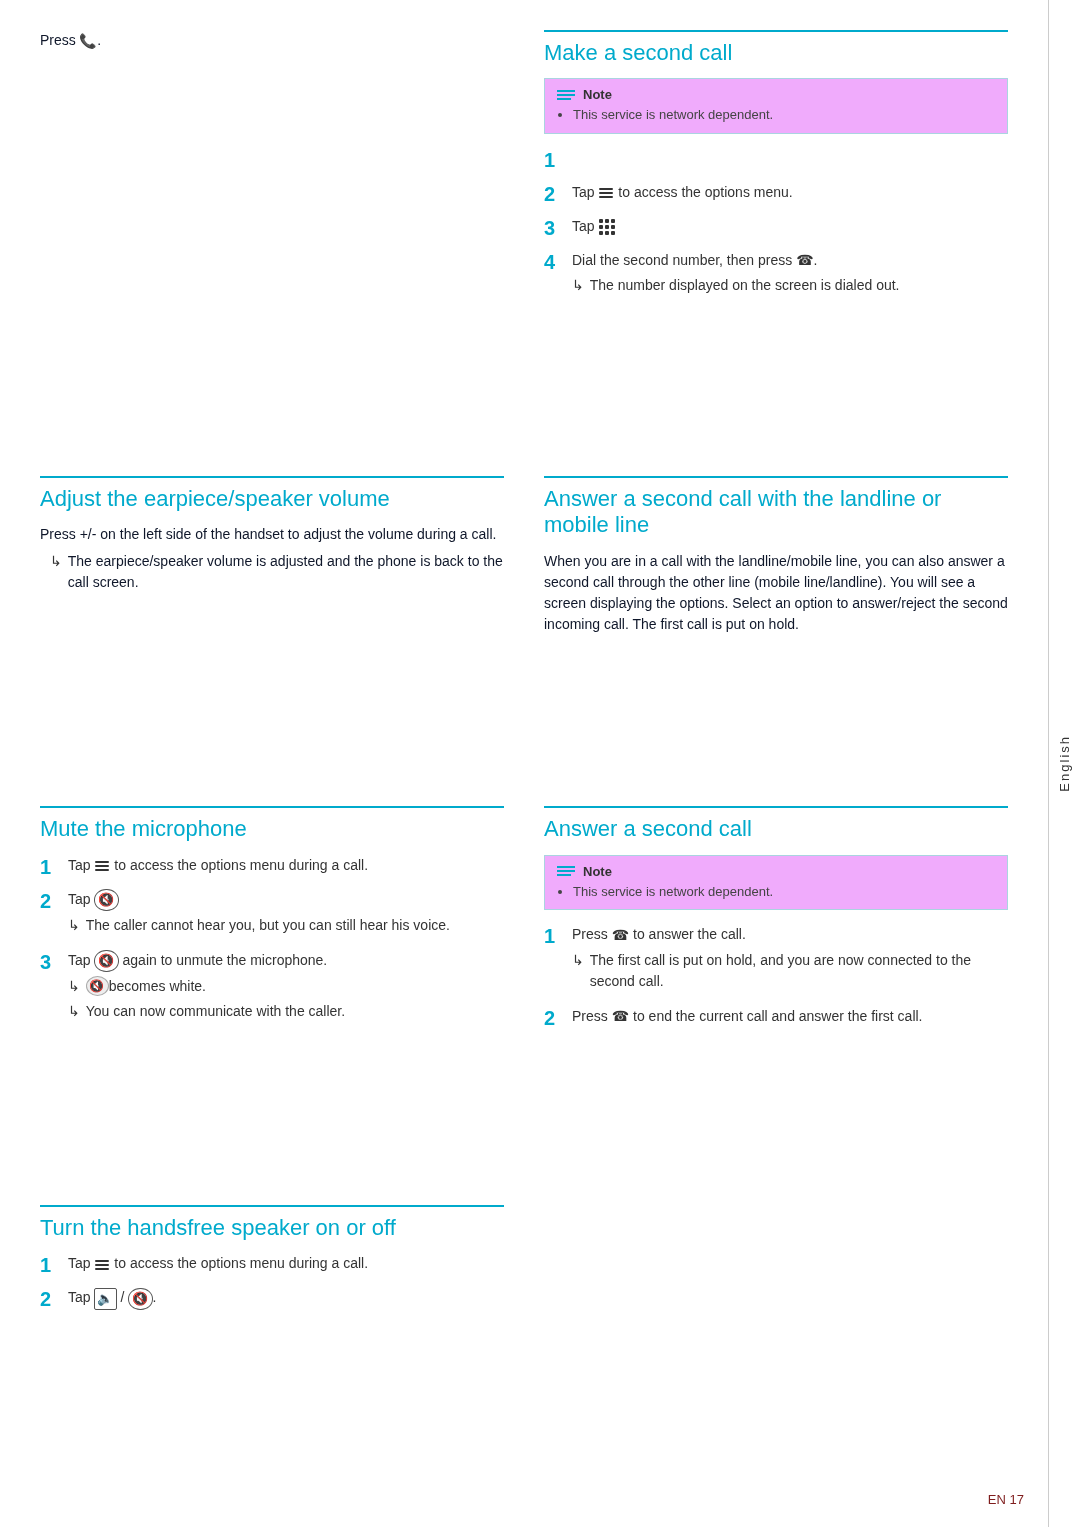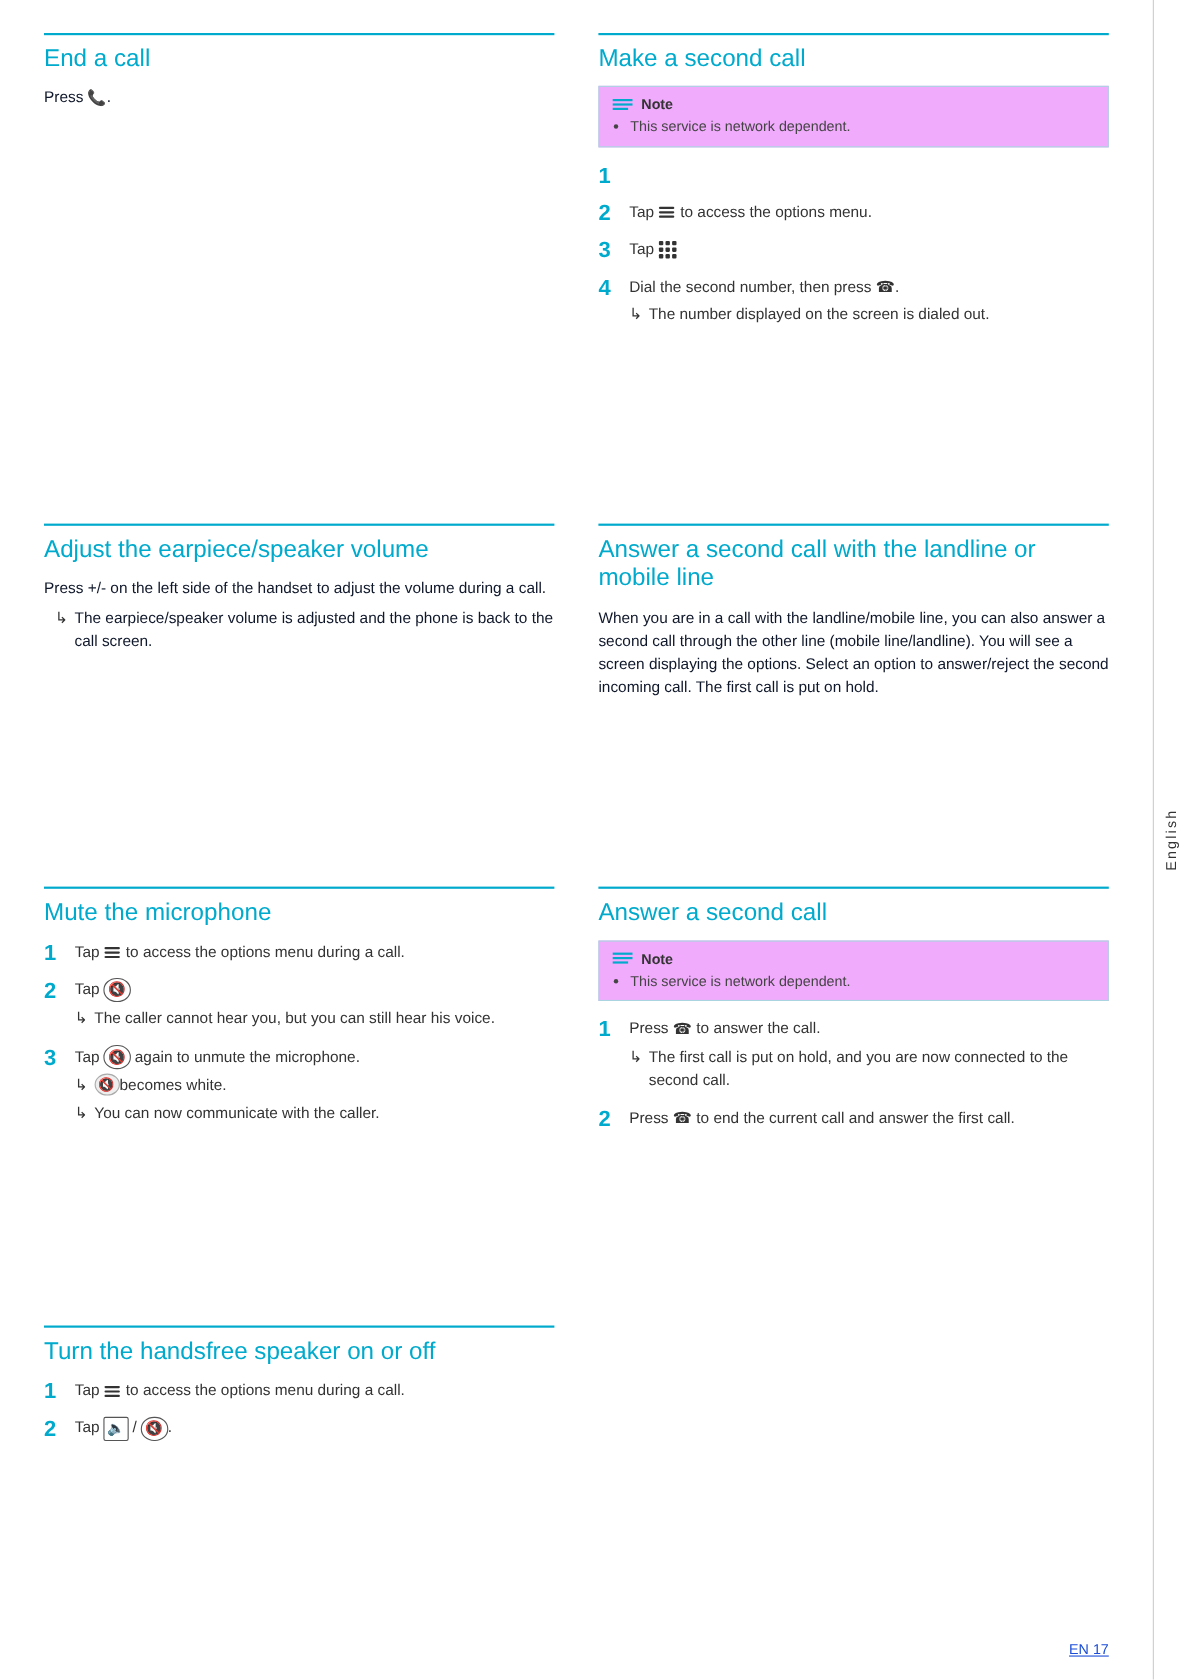--- a/index.html
+++ b/index.html
@@ -200,24 +200,23 @@
       width: 4px;
       height: 4px;
       background: #333;
       border-radius: 1px;
     }
 
     
     .page-footer {
       position: absolute;
       bottom: 20px;
-      right: 72px;
+      right: 56px;
       font-size: 13px;
-      color: #1d4ed8;
-      text-decoration: underline;
+      color: #7f1d1d;
     }
 
     
     .col-left {
       grid-column: 1;
     }
 
     .col-right {
       grid-column: 2;
     }
@@ -236,21 +235,20 @@
     }
   </style>
 </head>
 <body>
 
 <div class="page-container">
 
   <div class="main-content">
 
     <div class="section col-left">
-      <h2 class="section-title">End a call</h2>
       <div class="section-body">
         <p>
           <span>Press</span>
           
           <span class="phone-sym">📞</span>.
         </p>
       </div>
     </div>
 
     <div class="section col-right">

